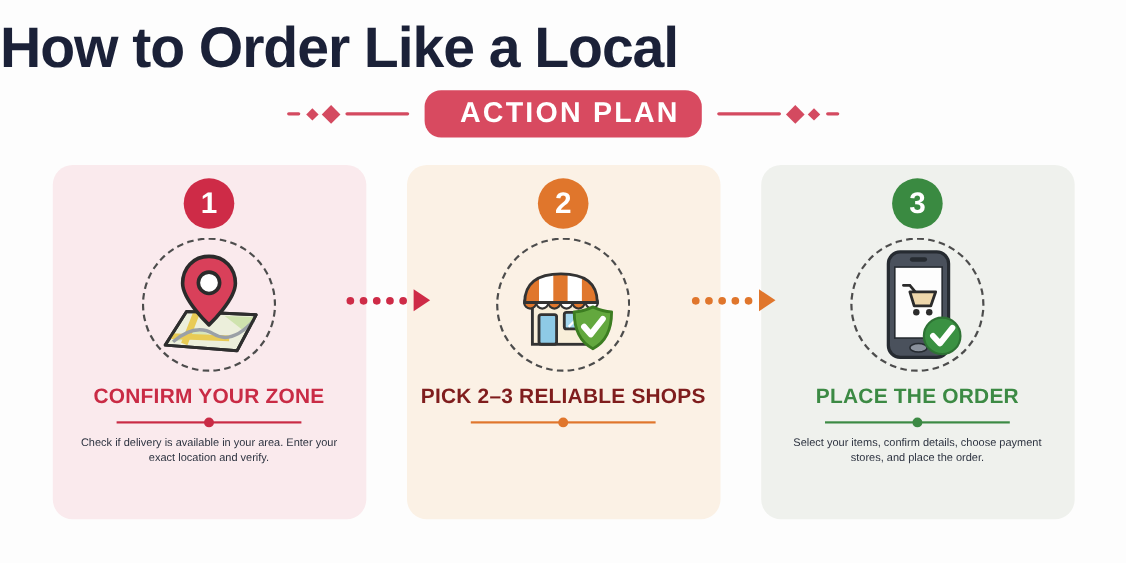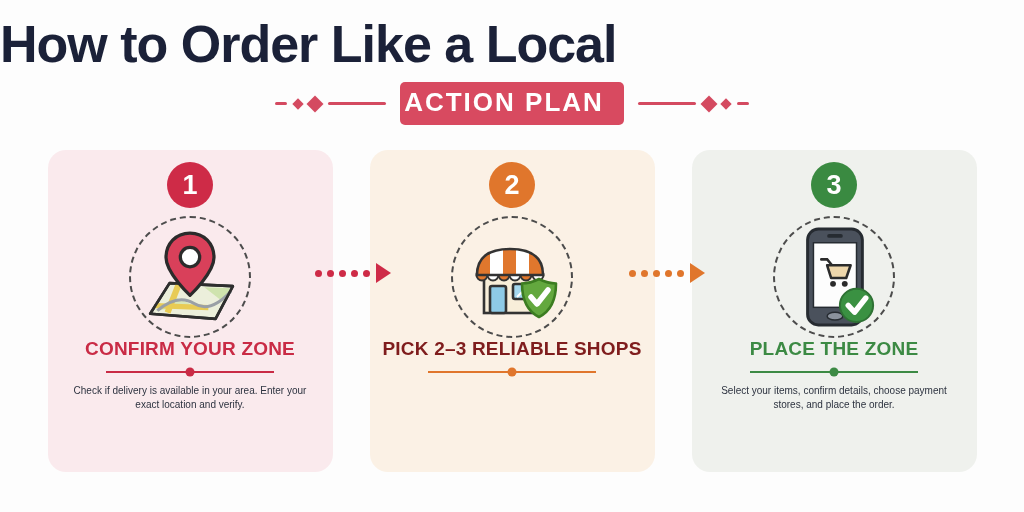--- a/index.html
+++ b/index.html
@@ -32,22 +32,22 @@
   .decor .dash { width: 12px; height: 3px; background: #d44a60; border-radius: 2px; }
   .decor .diamond-sm { width: 8px; height: 8px; background: #d44a60; transform: rotate(45deg); }
   .decor .diamond-lg { width: 12px; height: 12px; background: #d44a60; transform: rotate(45deg); }
   .decor .line { width: 58px; height: 3px; background: #d44a60; border-radius: 2px; }
   .badge {
     background: #d84a60;
     color: #ffffff;
     font-size: 26px;
     font-weight: 800;
     letter-spacing: 2px;
-    padding: 5px 20px 7px 4px;
-    border-radius: 5px;
+    padding: 5px 20px 7px 32px;
+    border-radius: 15px;
   }
 
   
   .cards-row {
     position: absolute;
     top: 150px;
     left: 0;
     width: 1024px;
     display: flex;
     justify-content: center;
@@ -80,20 +80,21 @@
 
   .icon-circle {
     margin-top: 8px;
     width: 122px; height: 122px;
     border: 2px dashed #4c4c4c;
     border-radius: 50%;
     display: flex; align-items: center; justify-content: center;
   }
 
   .card-title {
+    margin-top: 12px;
     font-size: 19px;
     font-weight: 800;
     letter-spacing: 0.2px;
     text-align: center;
   }
   .step-1 .card-title { color: #c92b45; }
   .step-2 .card-title { color: #7f1d1d; }
   .step-3 .card-title { color: #3c8a44; }
 
   .divider {
@@ -240,21 +241,21 @@
           <rect x="39" y="8" width="16" height="4" rx="2" fill="#262b31"></rect>
           <ellipse cx="47" cy="92" rx="8" ry="4" fill="#8a919c" stroke="#262b31" stroke-width="1.5"></ellipse>
           <path d="M33 34 L39 34 L44 40" stroke="#2b2b2b" stroke-width="2.6" fill="none" stroke-linecap="round"></path>
           <path d="M39 40 L63 40 L58.5 53 L43 53 Z" fill="#eed7ab" stroke="#2b2b2b" stroke-width="2.6" stroke-linejoin="round"></path>
           <circle cx="45" cy="59" r="3" fill="#2b2b2b"></circle>
           <circle cx="57" cy="59" r="3" fill="#2b2b2b"></circle>
           <circle cx="69" cy="81" r="17" fill="#3a9142" stroke="#2e7234" stroke-width="2"></circle>
           <path d="M60.5 81 L67 88 L78.5 73.5" stroke="#ffffff" stroke-width="5.5" fill="none" stroke-linecap="round" stroke-linejoin="round"></path>
         </svg>
       </div>
-      <h2 class="card-title">PLACE THE ZONE</h2>
+      <h2 class="card-title">PLACE THE ORDER</h2>
       <div class="divider"></div>
       <p class="card-desc">Select your items, confirm details, choose payment stores, and place the order.</p>
     </section>
 
     <div class="connector c1">
       <span class="dot"></span>
         <span class="dot"></span>
         <span class="dot"></span>
         <span class="dot"></span>
         <span class="dot"></span>

